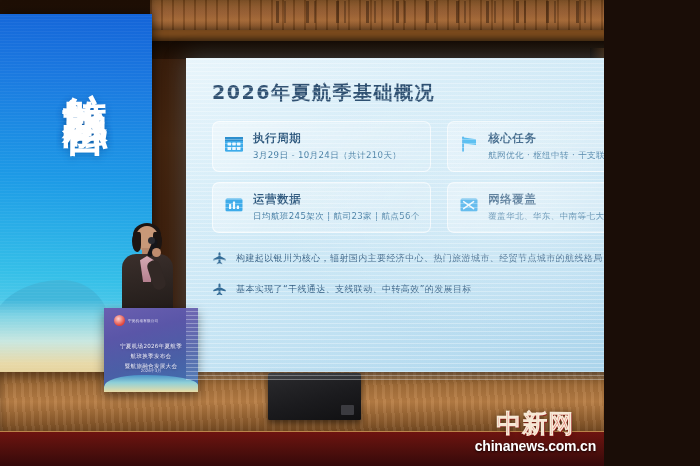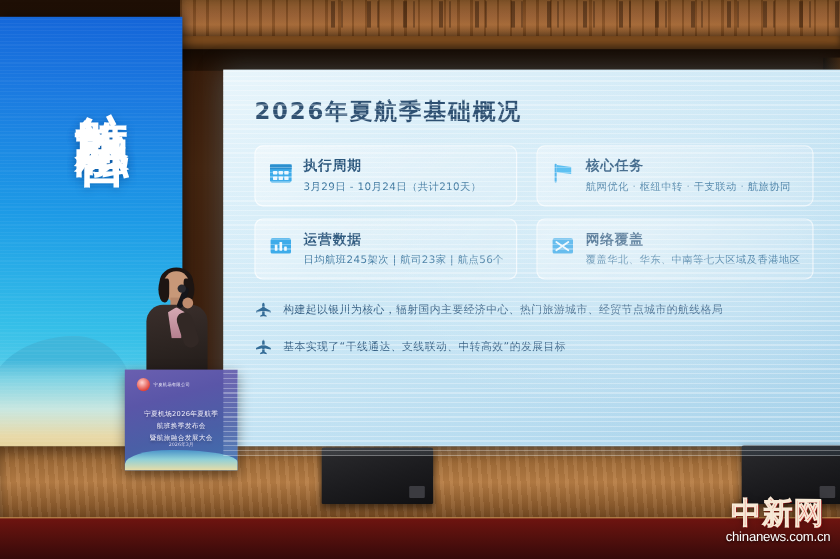--- a/index.html
+++ b/index.html
@@ -5,21 +5,21 @@
   * { box-sizing: border-box; margin: 0; padding: 0; }
   html, body {
     width: 700px; height: 466px;
     overflow: hidden;
     font-family: "Liberation Sans", "DejaVu Sans", sans-serif;
     background: #1a0d07;
   }
 
   #stage {
     position: relative;
-    width: 700px; height: 466px;
+    width: 604px; height: 466px;
     overflow: hidden;
   }
 
   
   .hall-wall {
     position: absolute; inset: 0;
     background:
       linear-gradient(180deg, #2b1508 0%, #3a1e0c 14%, #43240f 30%, #3c1f0d 60%, #2e170a 100%);
   }
   .ceiling-beam {
@@ -308,21 +308,21 @@
   .watermark { position: absolute; right: 8px; bottom: 12px; text-align: center; }
   .wm-logo {
     font-size: 25px; font-weight: bold; color: #d2191b;
     letter-spacing: 1px; line-height: 1;
     -webkit-text-stroke: 0.7px #f6e9d6;
     text-shadow: 1px 1px 0 #8d0f10, 0 0 5px rgba(0,0,0,0.5);
     font-family: "DejaVu Sans", "Liberation Serif", serif;
   }
   .wm-url {
     margin-top: 2px;
-    font-size: 11px; font-weight: normal; color: #ffffff;
+    font-size: 14px; font-weight: bold; color: #ffffff;
     letter-spacing: -.2px;
     text-shadow: 0 1px 2px rgba(0,0,0,0.8);
     font-family: "Liberation Sans", sans-serif;
   }
 </style>
 </head>
 <body>
 
 <div id="stage">
 

